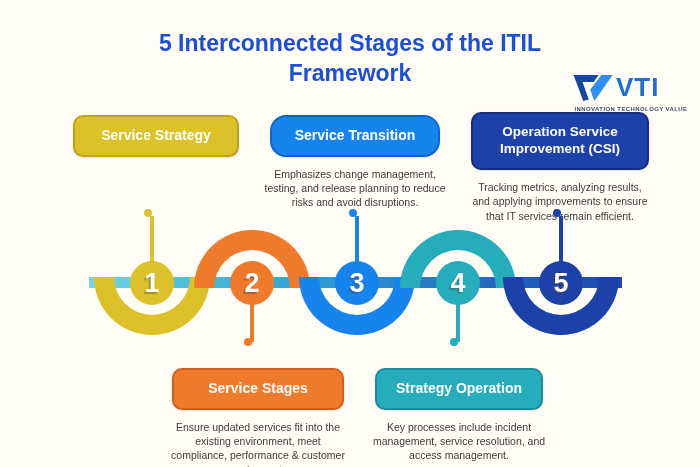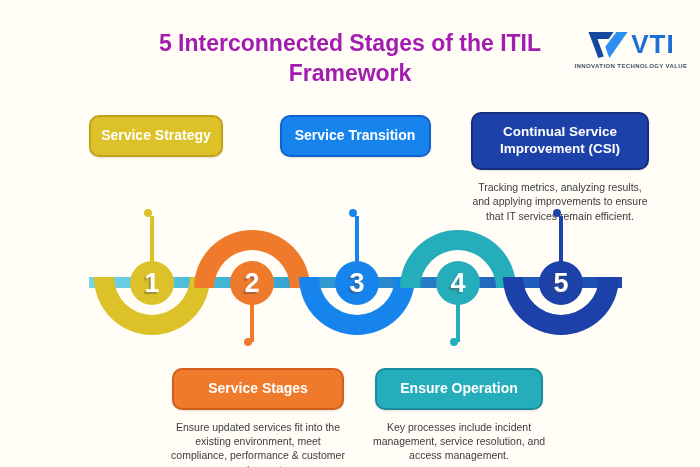--- a/index.html
+++ b/index.html
@@ -11,41 +11,41 @@
     background: #fffdf6;
     font-family: "Liberation Sans", sans-serif;
     overflow: hidden;
   }
 
   
   .title {
     position: absolute; left: 100px; top: 28px; width: 500px;
     text-align: center;
     font-size: 23px; font-weight: bold; line-height: 1.32;
-    color: #a21caf;
+    color: #1d4ed8;
   }
   .logo { position: absolute; left: 572px; top: 26px; width: 118px; text-align: center; }
-  .logo-row { display: flex; align-items: center; justify-content: center; gap: 2px; }
+  .logo-row { display: flex; align-items: center; justify-content: flex-start; gap: 2px; margin-top: 43px; }
   .logo-mark { width: 42px; height: 36px; }
   .logo-text { font-size: 26px; font-weight: bold; letter-spacing: 1px; color: var(--lt); }
   .logo-tagline { margin-top: 1px; font-size: 6px; letter-spacing: 0.4px; color: #3e4f63; font-weight: bold; }
 
   
   .card { position: absolute; width: 184px; text-align: center; }
   .pill {
     margin: 0 auto; border-radius: 10px;
     color: #fff; font-weight: bold; font-size: 14px; line-height: 1.25;
     padding: 10px 6px;
     background: var(--c); border: 2px solid var(--cb);
     box-shadow: 0 1px 2px rgba(0,0,0,.12);
   }
   .desc { margin-top: 10px; font-size: 10.5px; line-height: 1.38; color: #3c3c3c; }
 
-  .pos-s1 { left: 64px;  top: 115px; } .pos-s1 .pill { width: 134px; }
-  .pos-s3 { left: 263px; top: 115px; } .pos-s3 .pill { width: 151px; }
+  .pos-s1 { left: 64px;  top: 115px; } .pos-s1 .pill { width: 166px; }
+  .pos-s3 { left: 263px; top: 115px; } .pos-s3 .pill { width: 170px; border-radius: 16px; }
   .pos-s5 { left: 468px; top: 112px; } .pos-s5 .pill { width: 178px; font-size: 13.5px; }
   .pos-s2 { left: 166px; top: 368px; } .pos-s2 .pill { width: 172px; }
   .pos-s4 { left: 367px; top: 368px; } .pos-s4 .pill { width: 168px; }
 
   
   .bar {
     position: absolute; left: 89px; top: 277px; width: 533px; height: 11px;
     background: linear-gradient(90deg, var(--b1) 0%, var(--b2) 25%, var(--b3) 50%, var(--b4) 75%, var(--b5) 100%);
     z-index: 1;
   }
@@ -101,34 +101,35 @@
     </div>
     <div class="logo-tagline">INNOVATION TECHNOLOGY VALUE</div>
   </div>
 
   <div class="card pos-s1" style="--c: #dcc228; --cb: #bda315;">
     <div class="pill">Service Strategy</div>
   </div>
 
   <div class="card pos-s3" style="--c: #1784ee; --cb: #0d64cf;">
     <div class="pill">Service Transition</div>
+    <p class="desc">Emphasizes change management, testing, and release planning to reduce risks and avoid disruptions.</p>
   </div>
 
   <div class="card pos-s5" style="--c: #1c41a9; --cb: #132e7e;">
-    <div class="pill">Continual Service Improvement (CSI)</div>
+    <div class="pill">Operation Service Improvement (CSI)</div>
     <p class="desc">Tracking metrics, analyzing results, and applying improvements to ensure that IT services remain efficient.</p>
   </div>
 
   <div class="card pos-s2" style="--c: #ef7a2b; --cb: #d25e1c;">
     <div class="pill">Service Stages</div>
     <p class="desc">Ensure updated services fit into the existing environment, meet compliance, performance &amp; customer requirements.</p>
   </div>
 
   <div class="card pos-s4" style="--c: #25adbb; --cb: #1a8d9c;">
-    <div class="pill">Ensure Operation</div>
+    <div class="pill">Strategy Operation</div>
     <p class="desc">Key processes include incident management, service resolution, and access management.</p>
   </div>
 
   <div class="bar" style="--b1: #74d6e4; --b2: #41b6d7; --b3: #2b93ce; --b4: #2468be; --b5: #1b49ae;"></div>
 
   <div class="arc bottom pos-arc1" style="--c: #dcc228;"></div>
   <div class="arc top    pos-arc2" style="--c: #ef7a2b;"></div>
   <div class="arc bottom pos-arc3" style="--c: #1784ee;"></div>
   <div class="arc top    pos-arc4" style="--c: #25adbb;"></div>
   <div class="arc bottom pos-arc5" style="--c: #1c41a9;"></div>

